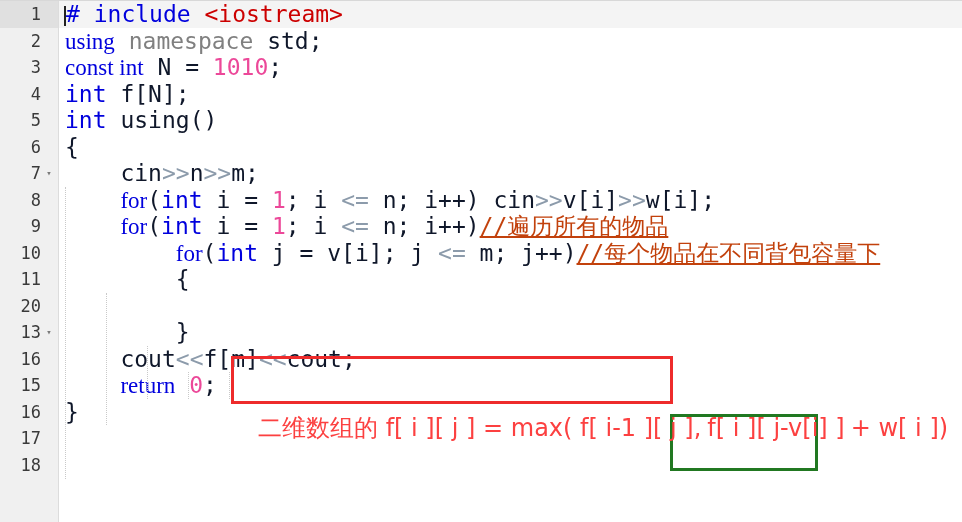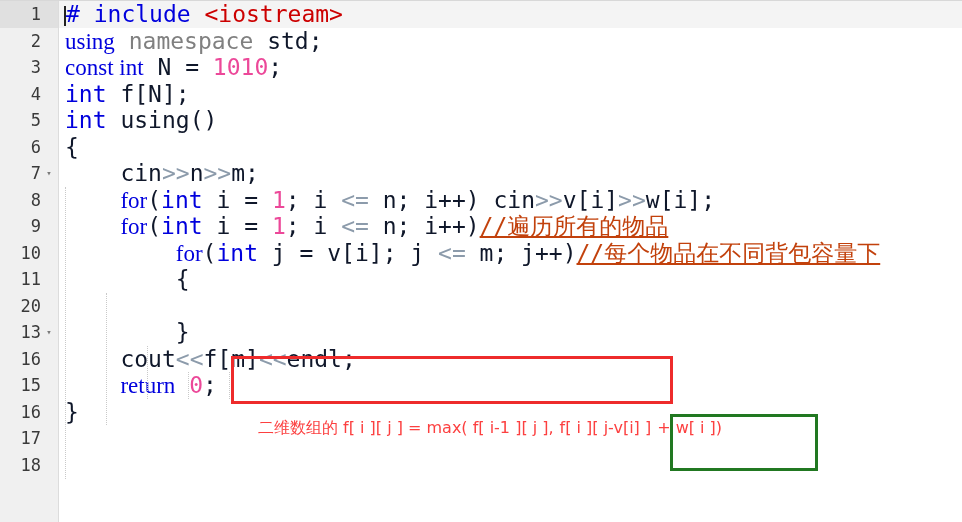--- a/index.html
+++ b/index.html
@@ -129,21 +129,21 @@
     height: 57px;
     border: 3px solid #217821;
     box-sizing: border-box;
     pointer-events: none;
   }
   #ann-red-text {
     position: absolute;
     left: 258px;
     top: 414px;
     font-family: "DejaVu Sans", sans-serif;
-    font-size: 16px;
+    font-size: 24px;
     line-height: 26px;
     color: #fc4040;
     white-space: pre;
   }
   #ann-red-text .cn {
     font-family: "DejaVu Sans", sans-serif;
   }
 </style>
 </head>
 <body>
@@ -194,21 +194,21 @@
     <div class="cline"><span class="plain">    </span><span class="kw">for</span><span class="plain">(</span><span class="type">int</span><span class="plain"> i = </span><span class="num">1</span><span class="plain">; i </span><span class="op">&lt;=</span><span class="plain"> n; i++)</span><span class="cmt">//遍历所有的物品</span></div>
 
     <div class="cline"><span class="plain">        </span><span class="kw">for</span><span class="plain">(</span><span class="type">int</span><span class="plain"> j = v[i]; j </span><span class="op">&lt;=</span><span class="plain"> m; j++)</span><span class="cmt">//每个物品在不同背包容量下</span></div>
 
     <div class="cline"><span class="plain">        {</span></div>
 
     <div class="cline"><span class="plain">            </span></div>
 
     <div class="cline"><span class="plain">        }</span></div>
 
-    <div class="cline"><span class="plain">    </span><span class="plain">cout</span><span class="op">&lt;&lt;</span><span class="plain">f[m]</span><span class="op">&lt;&lt;</span><span class="plain">endl;</span></div>
+    <div class="cline"><span class="plain">    </span><span class="plain">cout</span><span class="op">&lt;&lt;</span><span class="plain">f[m]</span><span class="op">&lt;&lt;</span><span class="plain">cout;</span></div>
 
     <div class="cline"><span class="plain">    </span><span class="kw">return</span><span class="num"> 0</span><span class="plain">;</span></div>
 
     <div class="cline"><span class="plain">}</span></div>
 
     <div class="iguide" style="left:6px;  top:186px; height:292px;"></div>
     <div class="iguide" style="left:47px; top:292px; height:132px;"></div>
     <div class="iguide" style="left:88px; top:345px; height:53px;"></div>
     <div class="iguide" style="left:129px;top:371px; height:27px;"></div>
     <div class="iguide" style="left:170px;top:371px; height:27px;"></div>

